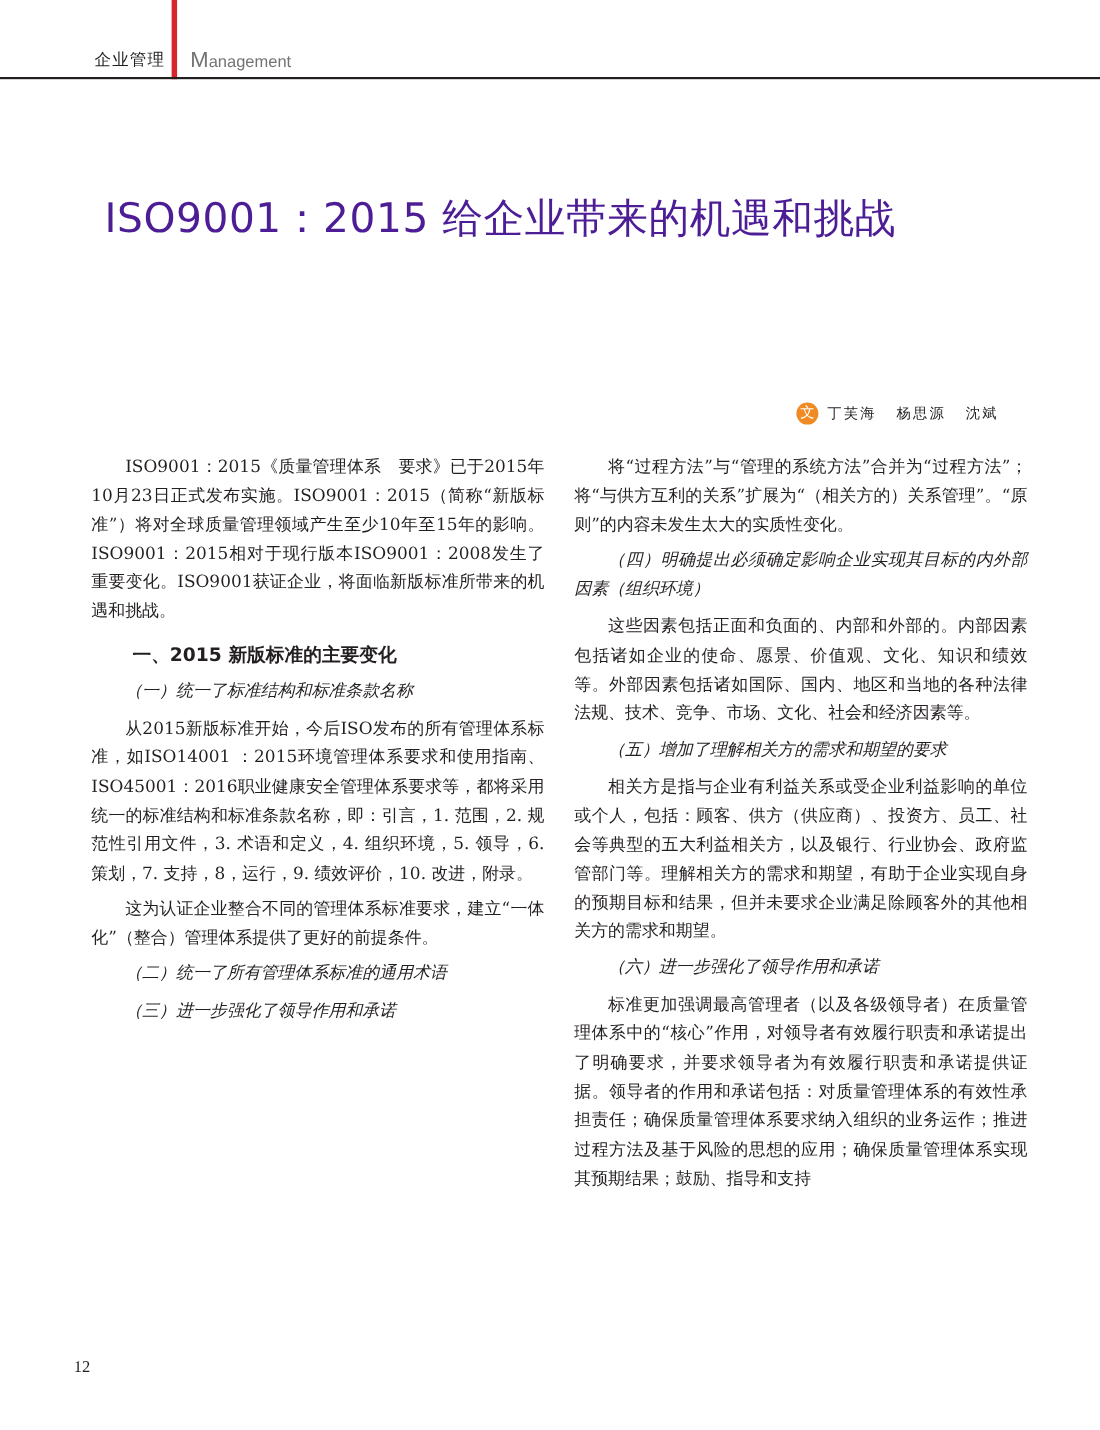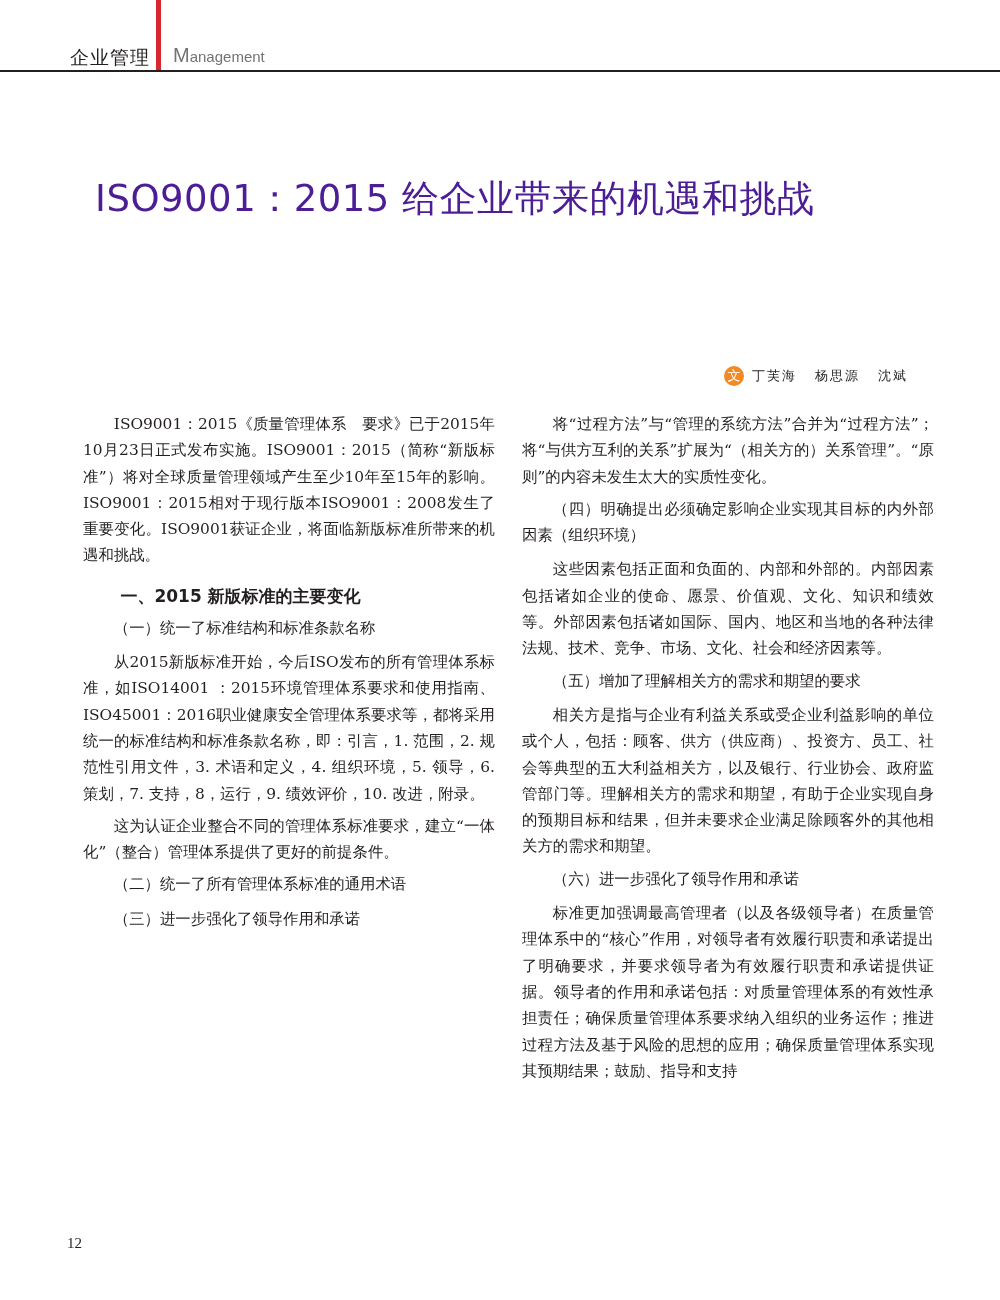--- a/index.html
+++ b/index.html
@@ -1,41 +1,41 @@
 <!DOCTYPE html>
 <html><head>
 <meta charset="utf-8">
 <style>
   html, body { margin: 0; padding: 0; background: #ffffff; }
   body { width: 1000px; height: 1300px; position: relative; overflow: hidden;
          font-family: "DejaVu Serif", "Liberation Serif", serif; color: #231f20; }
 
   .header-rule { position: absolute; left: 0; top: 70px; width: 1000px; height: 2px; background: #231f20; }
   .header-bar { position: absolute; left: 156px; top: 0; width: 5px; height: 72px; background: #d7262e; }
-  .section-cn { position: absolute; left: 70px; top: 45px; font-family: "DejaVu Sans", sans-serif;
-                font-size: 19px; letter-spacing: 1px; color: #231f20; }
+  .section-cn { position: absolute; left: 86px; top: 45px; font-family: "DejaVu Sans", sans-serif;
+                font-size: 15px; letter-spacing: 1px; color: #231f20; }
   .section-en { position: absolute; left: 173px; top: 44px; font-family: "Liberation Sans", sans-serif;
                 font-size: 15px; color: #737373; }
   .section-en .cap { font-size: 20px; }
 
   .title { position: absolute; left: 95px; top: 174px; font-family: "DejaVu Sans", sans-serif;
            font-size: 37px; font-weight: normal; letter-spacing: 0.5px; color: #4c1d95; margin: 0; white-space: nowrap; }
 
   .byline { position: absolute; left: 724px; top: 366px; display: flex; align-items: center;
             font-size: 13px; color: #231f20; }
   .wen-badge { width: 20px; height: 20px; border-radius: 50%; background: #f08a24; color: #fff;
                font-size: 13px; line-height: 20px; text-align: center; margin-right: 8px; font-family: "DejaVu Sans", sans-serif; }
   .author { margin-right: 18px; letter-spacing: 2px; }
   .author:last-child { margin-right: 0; }
 
   .col { position: absolute; top: 411px; width: 412px; font-size: 15.4px; line-height: 26.3px; text-align: justify; }
   .col-left { left: 83px; }
   .col-right { left: 522px; }
   .col p { margin: 0 0 6px 0; text-indent: 2em; }
-  .col p.sub { text-indent: 2em; margin: 0 0 8px 0; }
+  .col p.sub { text-indent: 2em; margin: 0 0 8px 0; font-style: italic; }
   .col h2 { margin: 14px 0 6px 0; font-family: "DejaVu Sans", sans-serif; font-size: 17px;
             font-weight: bold; padding-left: 2.2em; line-height: 26px; }
 
   .page-number { position: absolute; left: 67px; top: 1235px; font-family: "Liberation Serif", serif; font-size: 15px; }
 </style>
 </head>
 <body>
 
 <div class="header-bar"></div>
 <div class="header-rule"></div>

